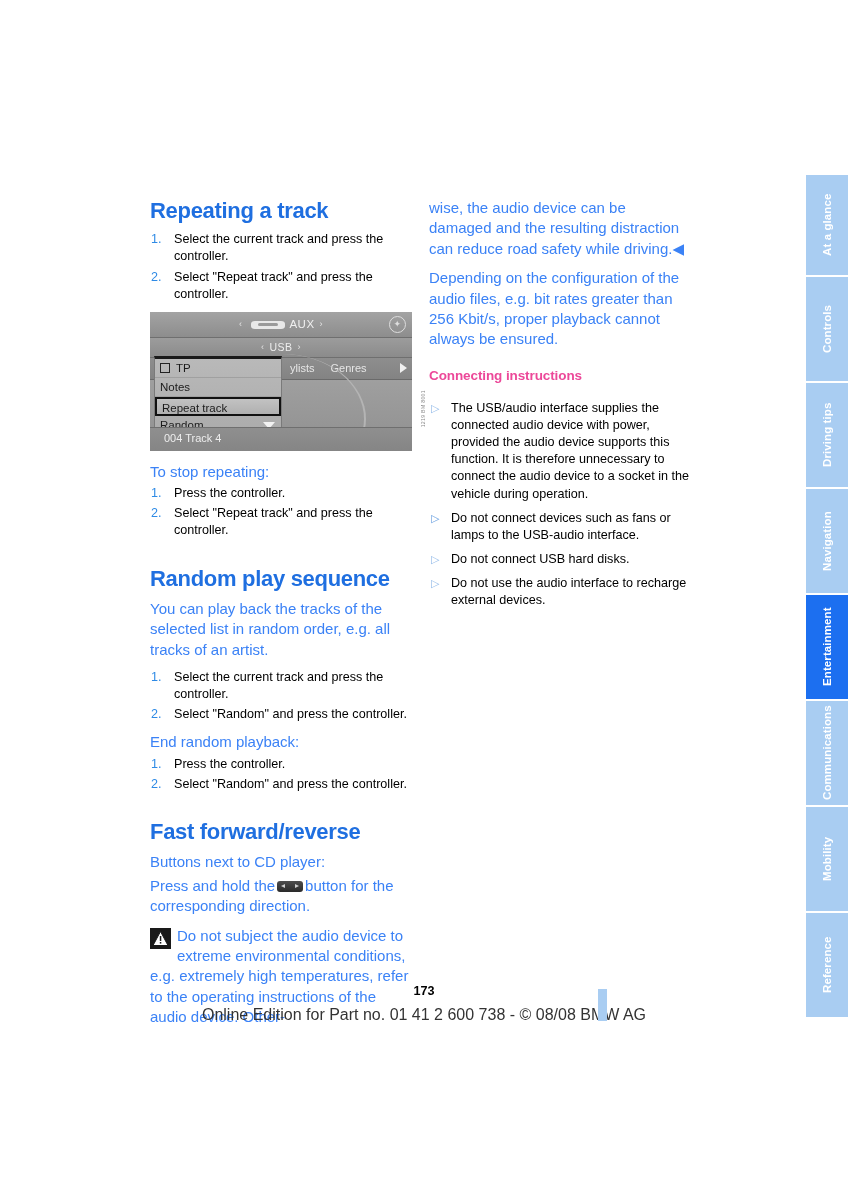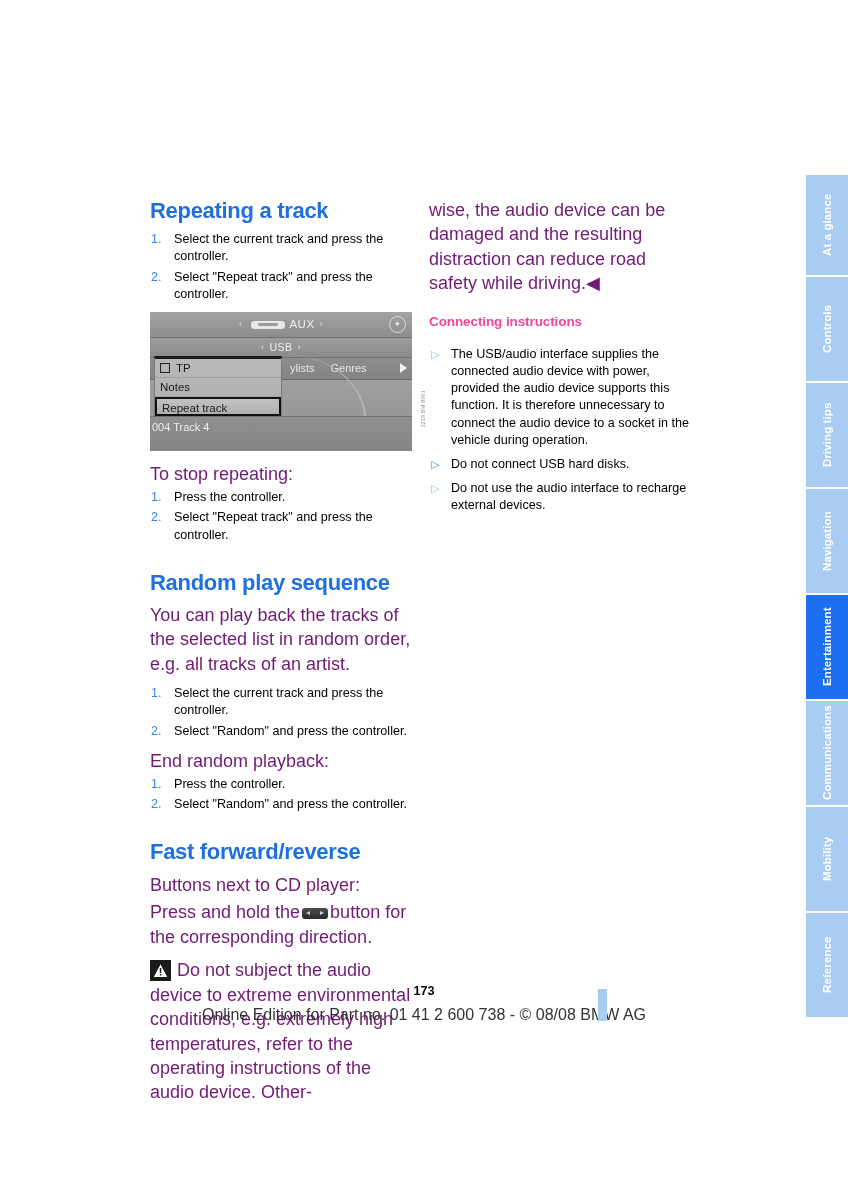--- a/index.html
+++ b/index.html
@@ -46,23 +46,23 @@
   }
   h3.sub-head {
     color: #ec4899;
     font-size: 13.5px;
     font-weight: bold;
     letter-spacing: -0.1px;
     line-height: 1.2;
     margin-bottom: 16px;
   }
   p.body-text {
-    font-size: 18px;
+    font-size: 15px;
     line-height: 1.36;
-    color: #701a75;
+    color: #3b82f6;
     margin-bottom: 9px;
   }
   p.body-text.tight { margin-bottom: 3px; }
 
   
   ol.num-list { list-style: none; margin-bottom: 9px; }
   ol.num-list li {
     position: relative;
     padding-left: 24px;
     font-size: 12.6px;
@@ -180,24 +180,24 @@
     background: linear-gradient(180deg,#c2c2c2 0%,#b0b0b0 100%);
     font-weight: normal;
   }
   .idrive .menu .mi.last { border-bottom: none; position: relative; }
   .idrive .menu .caret-d{
     position:absolute; right:6px; top:6px; width:0;height:0;
     border-left:6px solid transparent;border-right:6px solid transparent;
     border-top:7px solid #f2f2f2;
   }
   .idrive .statusbar {
-    position:absolute; left:0; bottom:0; width:100%; height:35px;
+    position:absolute; left:0; bottom:0; width:100%; height:24px;
     background: linear-gradient(180deg,#8f8f8f 0%, #858585 100%);
     border-top:1px solid #6f6f6f;
-    color:#ededed; font-size: 11px; line-height: 20px; padding-left: 2px;
+    color:#ededed; font-size: 11px; line-height: 20px; padding-left: 14px;
   }
   .fig-code {
     position: absolute;
     right: -14px;
     top: 78px;
     font-size: 5.2px;
     color: #8a8a8a;
     letter-spacing: .3px;
     writing-mode: vertical-rl;
     transform: rotate(180deg);
@@ -417,33 +417,35 @@
       </span>
       <p class="body-text">Do not subject the audio device to extreme environmental conditions, e.g. extremely high temperatures, refer to the operating instructions of the audio device. Other-</p>
     </div>
 
   </div>
 
   <div class="col-right">
 
     <p class="body-text">wise, the audio device can be damaged and the resulting distraction can reduce road safety while driving.◀</p>
 
+    <p class="body-text">Depending on the configuration of the audio files, e.g. bit rates greater than 256 Kbit/s, proper playback cannot always be ensured.</p>
 
     <h3 class="sub-head" style="margin-top:18px">Connecting instructions</h3>
 
     <ul class="tri-list">
       <li>
         <span class="tri">▷</span>
         <span>The USB/audio interface supplies the connected audio device with power, provided the audio device supports this function. It is therefore unnecessary to connect the audio device to a socket in the vehicle during operation.</span>
       </li>
       <li>
         <span class="tri">▷</span>
       </li>
       <li>
         <span class="tri">▷</span>
+        <span>Do not connect devices such as fans or lamps to the USB-audio interface.</span>
       </li>
       <li>
         <span class="tri">▷</span>
         <span>Do not connect USB hard disks.</span>
       </li>
       <li>
         <span class="tri">▷</span>
         <span>Do not use the audio interface to recharge external devices.</span>
       </li>
     </ul>

